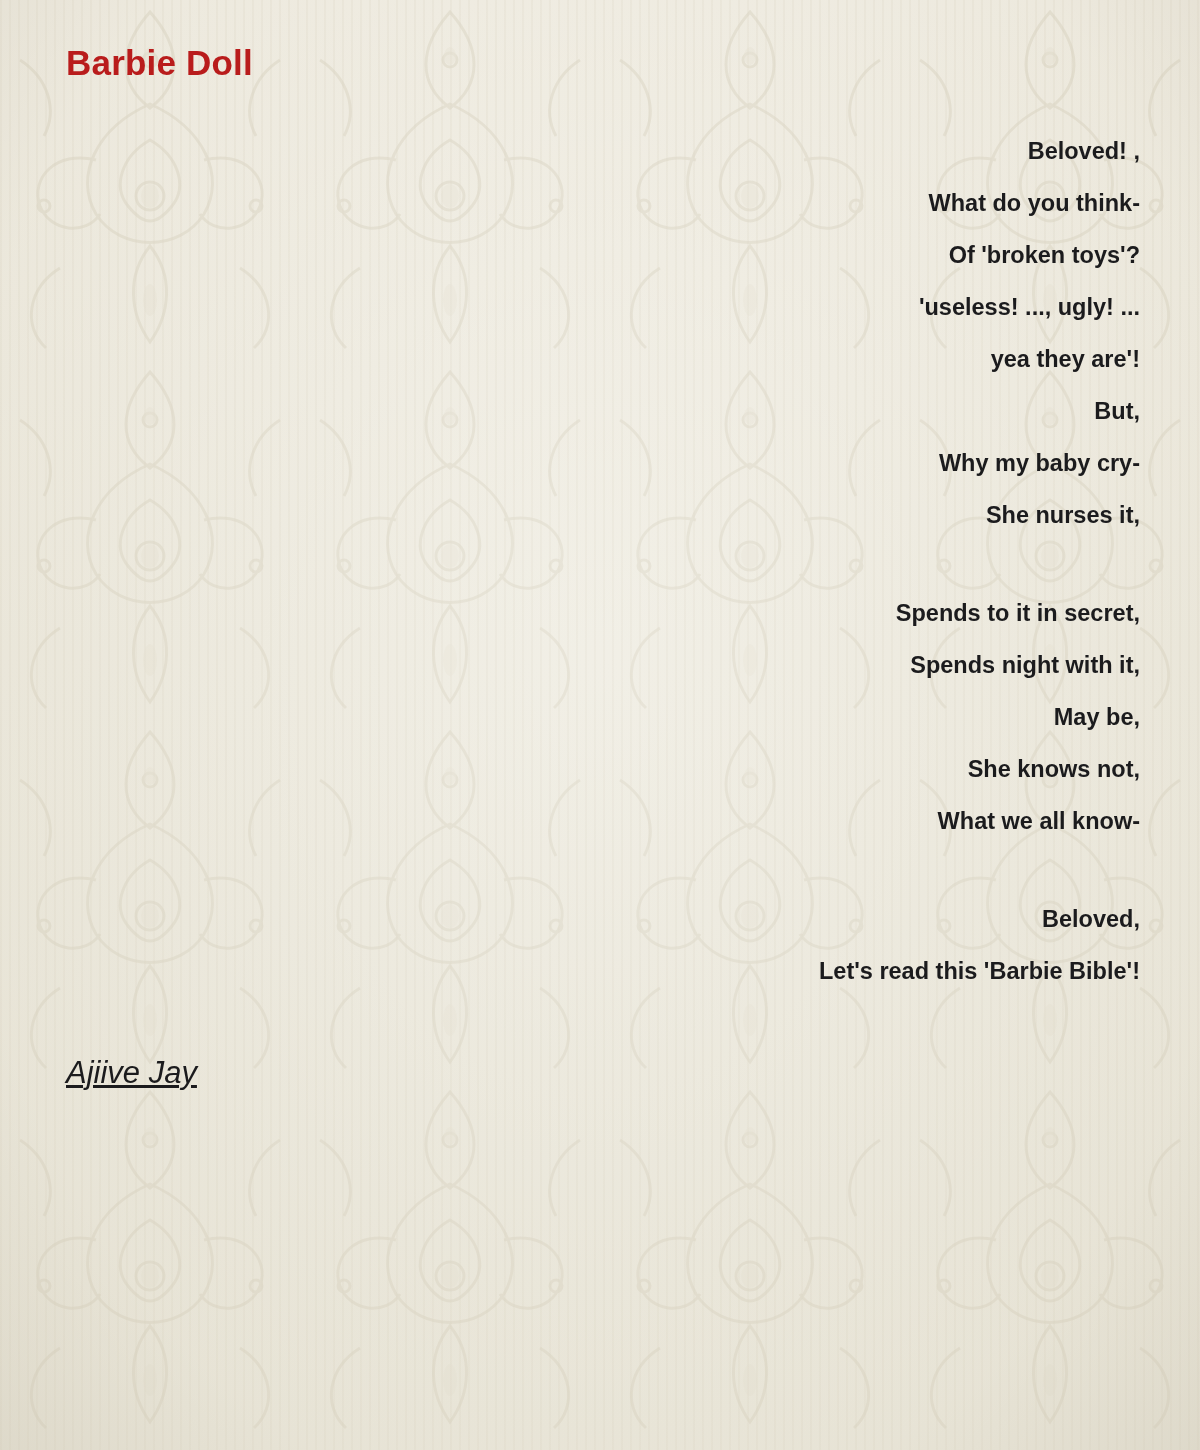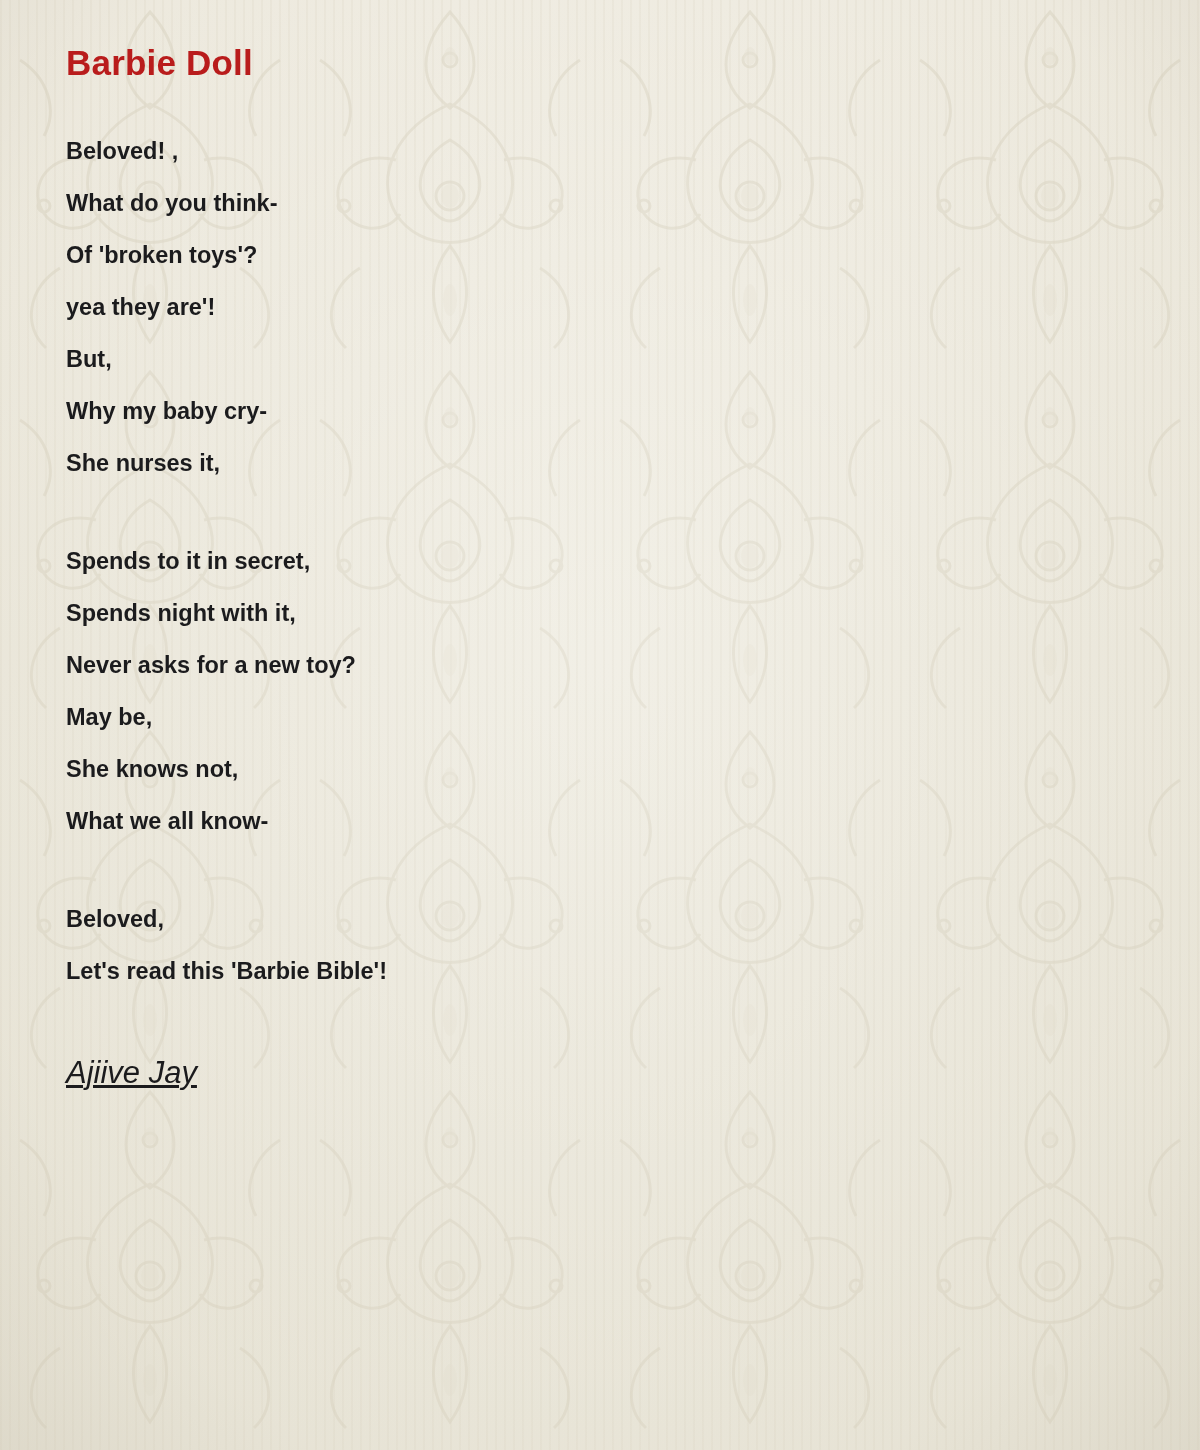--- a/index.html
+++ b/index.html
@@ -51,20 +51,21 @@
   .poem-title {
     font-size: 35px;
     font-weight: bold;
     color: #b91c1c;
     letter-spacing: 0.2px;
     margin: 0 0 42px 0;
     line-height: 1.1;
   }
   .stanza {
     margin-bottom: 46px;
+    text-align: right;
   }
   .poem-line {
     font-size: 23.5px;
     font-weight: bold;
     color: #1b1b1d;
     line-height: 52px;
     white-space: pre-wrap;
   }
   .author {
     margin-top: 58px;
@@ -113,30 +114,30 @@
 <div class="bg-layer bg-vignette"></div>
 
 <div class="page">
 
   <h1 class="poem-title">Barbie Doll</h1>
 
   <div class="stanza">
     <div class="poem-line">Beloved! ,</div>
     <div class="poem-line">What do you think-</div>
     <div class="poem-line">Of 'broken toys'?</div>
+    <div class="poem-line">'useless! ..., ugly! ...</div>
     <div class="poem-line">yea they are'!</div>
     <div class="poem-line">But,</div>
     <div class="poem-line">Why my baby cry-</div>
     <div class="poem-line">She nurses it,</div>
   </div>
 
   <div class="stanza">
     <div class="poem-line">Spends to it in secret,</div>
     <div class="poem-line">Spends night with it,</div>
-    <div class="poem-line">Never asks for a new toy?</div>
     <div class="poem-line">May be,</div>
     <div class="poem-line">She knows not,</div>
     <div class="poem-line">What we all know-</div>
   </div>
 
   <div class="stanza">
     <div class="poem-line">Beloved,</div>
     <div class="poem-line">Let's read this 'Barbie Bible'!</div>
   </div>
 

